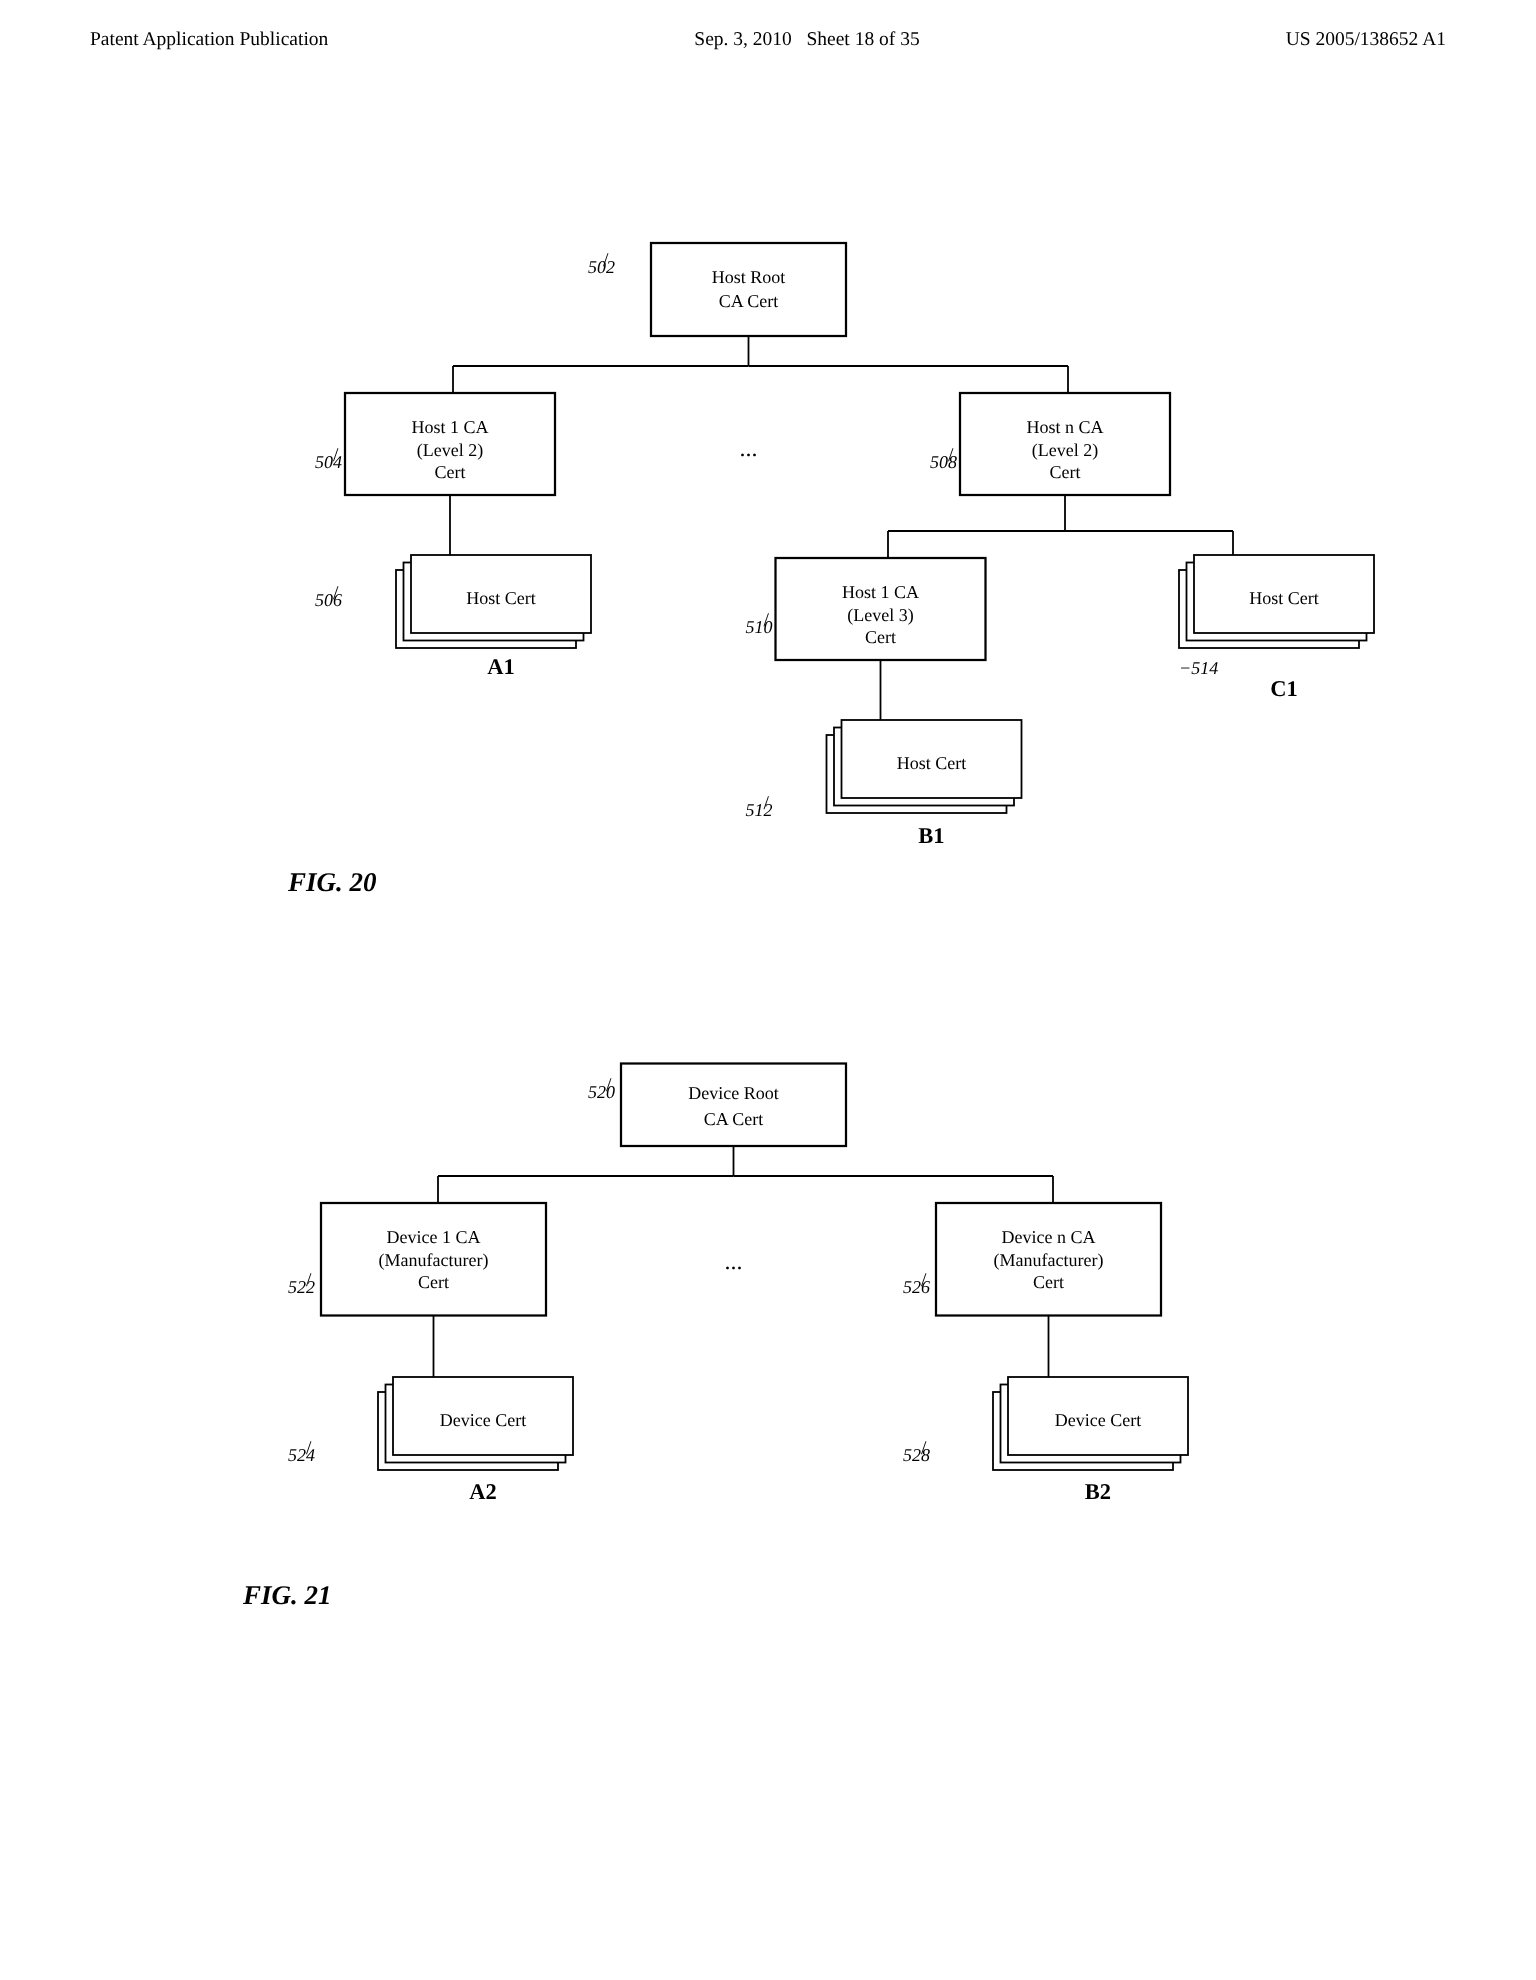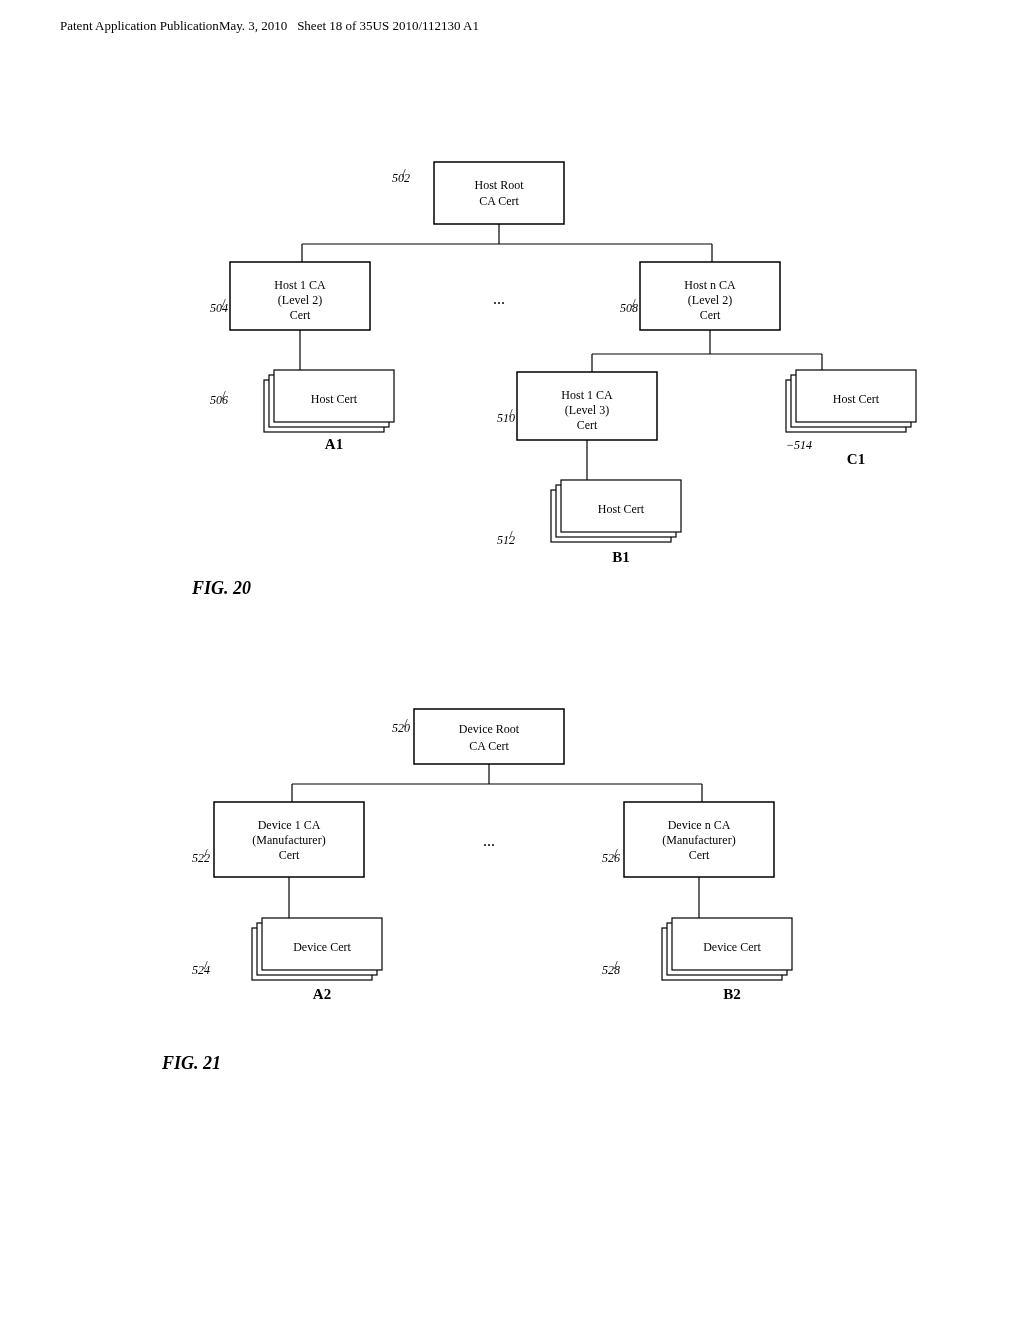--- a/index.html
+++ b/index.html
@@ -7,20 +7,21 @@
       width: 1024px;
       min-height: 1320px;
       background: #fff;
       font-family: 'Times New Roman', Times, serif;
       position: relative;
     }
 
     
     .header {
       display: flex;
+      justify-content: space-between;
       padding: 18px 60px 0 60px;
       font-size: 13px;
       color: #000;
     }
 
     
     .diagram-area {
       position: relative;
       width: 100%;
       padding: 0 40px;
@@ -67,24 +68,24 @@
       stroke-width: 1.2;
       fill: none;
     }
   </style>
 </head>
 <body>
 
 <div class="header">
   <span>Patent Application Publication</span>
   <span>
-    <span>May. 3, 2010</span>&nbsp;&nbsp;
+    <span>Sep. 3, 2010</span>&nbsp;&nbsp;
     <span>Sheet 18 of 35</span>
   </span>
-  <span>US 2010/112130 A1</span>
+  <span>US 2005/138652 A1</span>
 </div>
 
 <div class="diagram-area">
   <svg class="diagram-svg" width="900" height="620" viewBox="0 0 900 620">
 
     <text class="ref-text" x="330" y="148" font-style="italic" font-family="Times New Roman" font-size="13">502</text>
     <text x="340" y="143" font-family="Times New Roman" font-size="13" fill="#000">/</text>
 
     <rect x="372" y="128" width="130" height="62" class="cert-box" rx="0"></rect>
     <text x="437" y="152" class="cert-text" font-size="13">Host Root</text>

